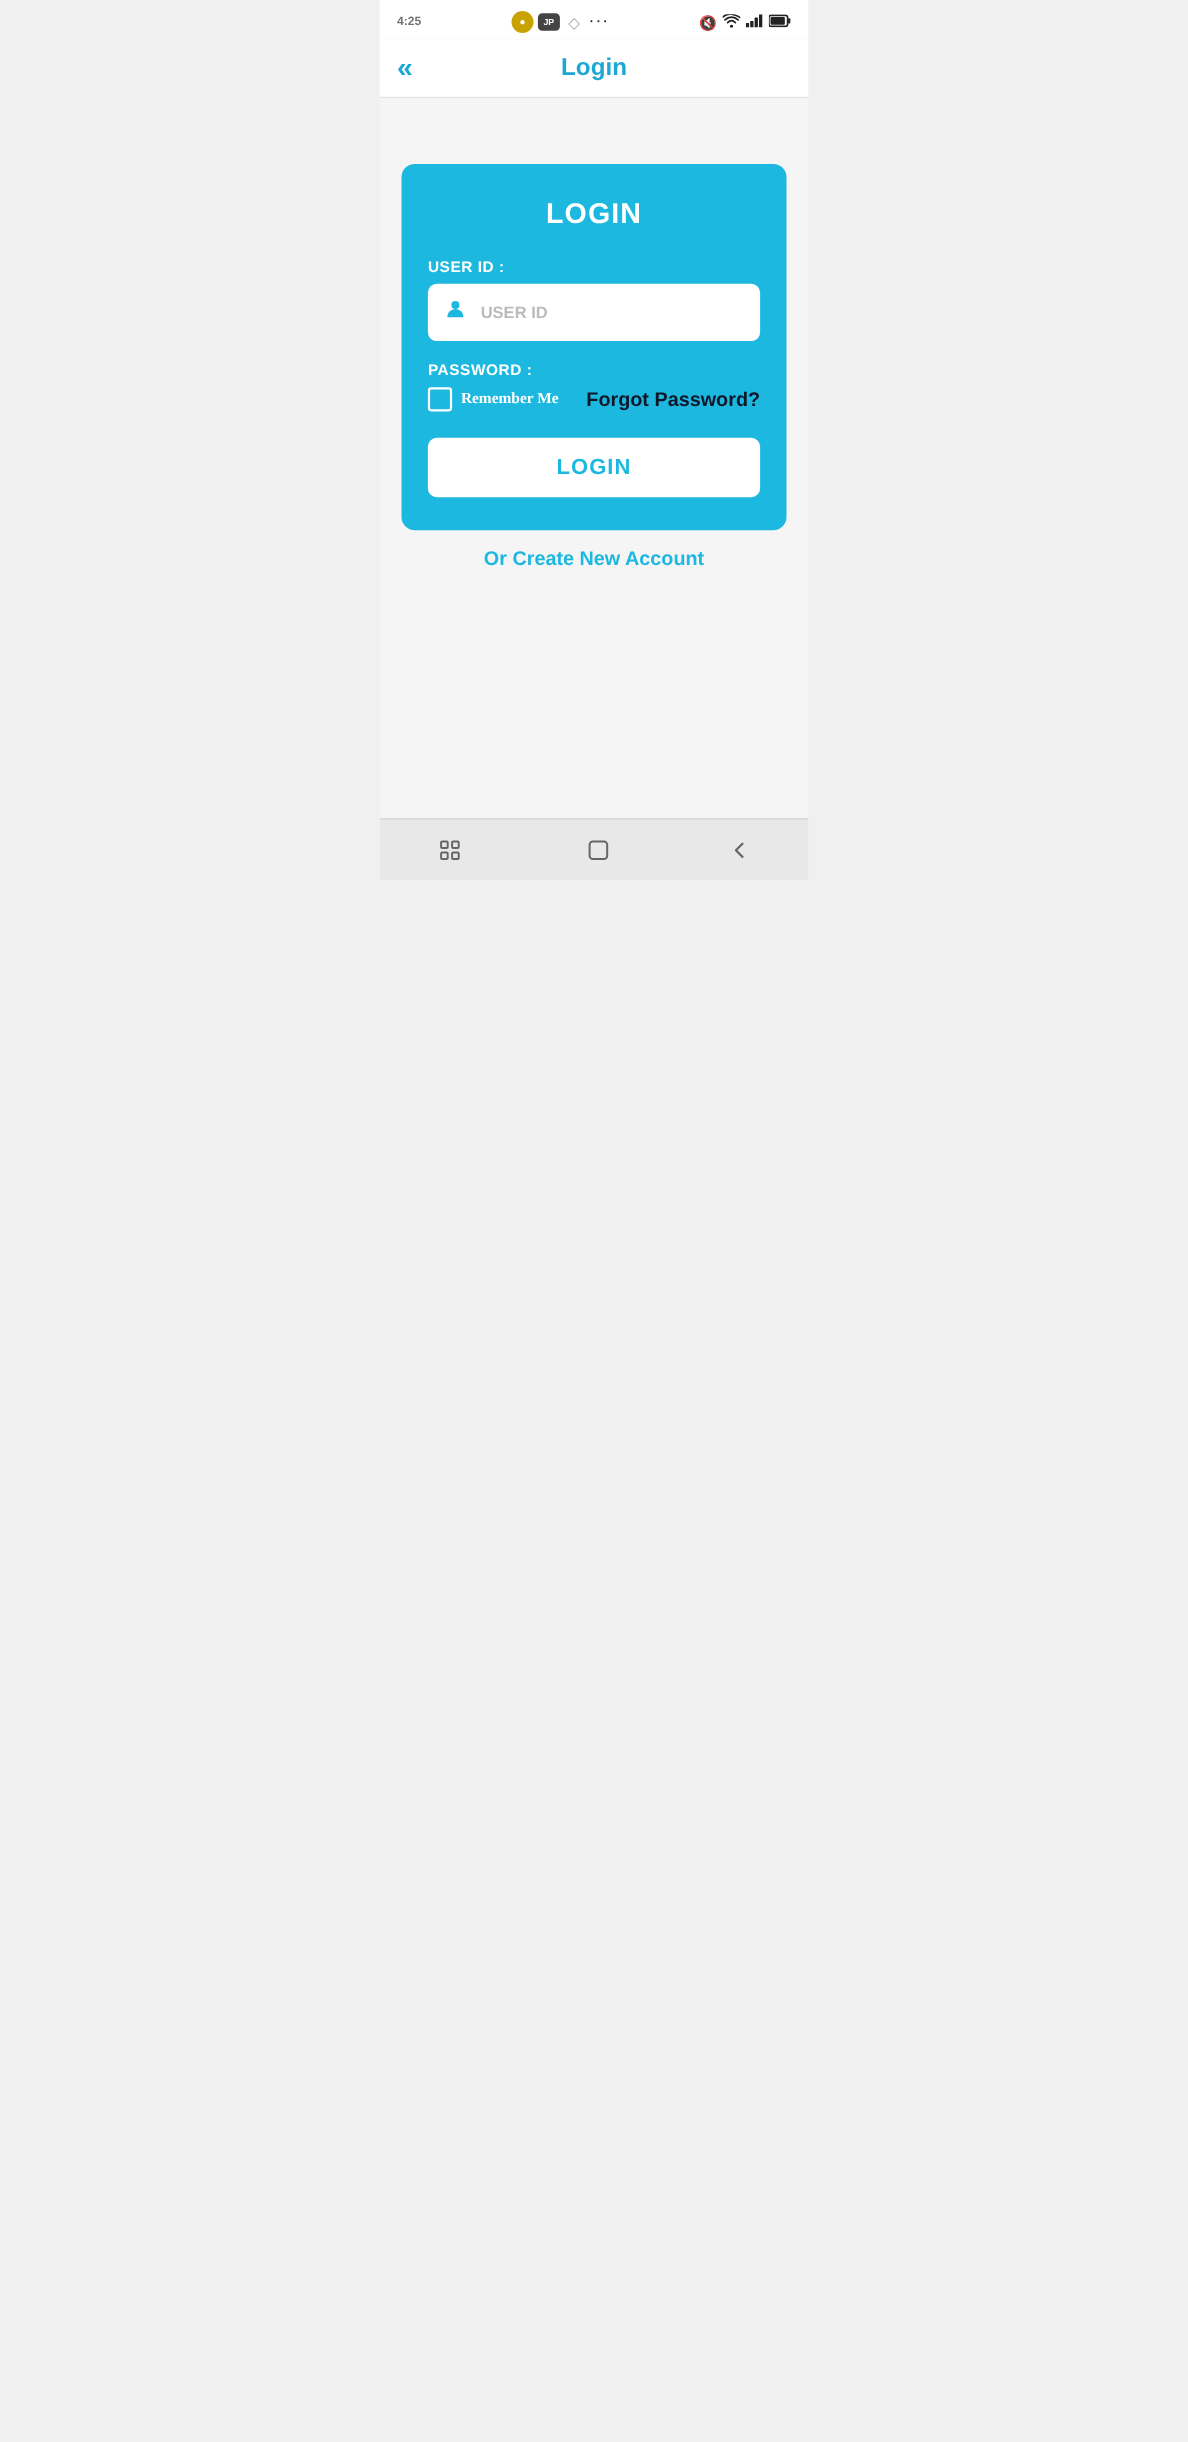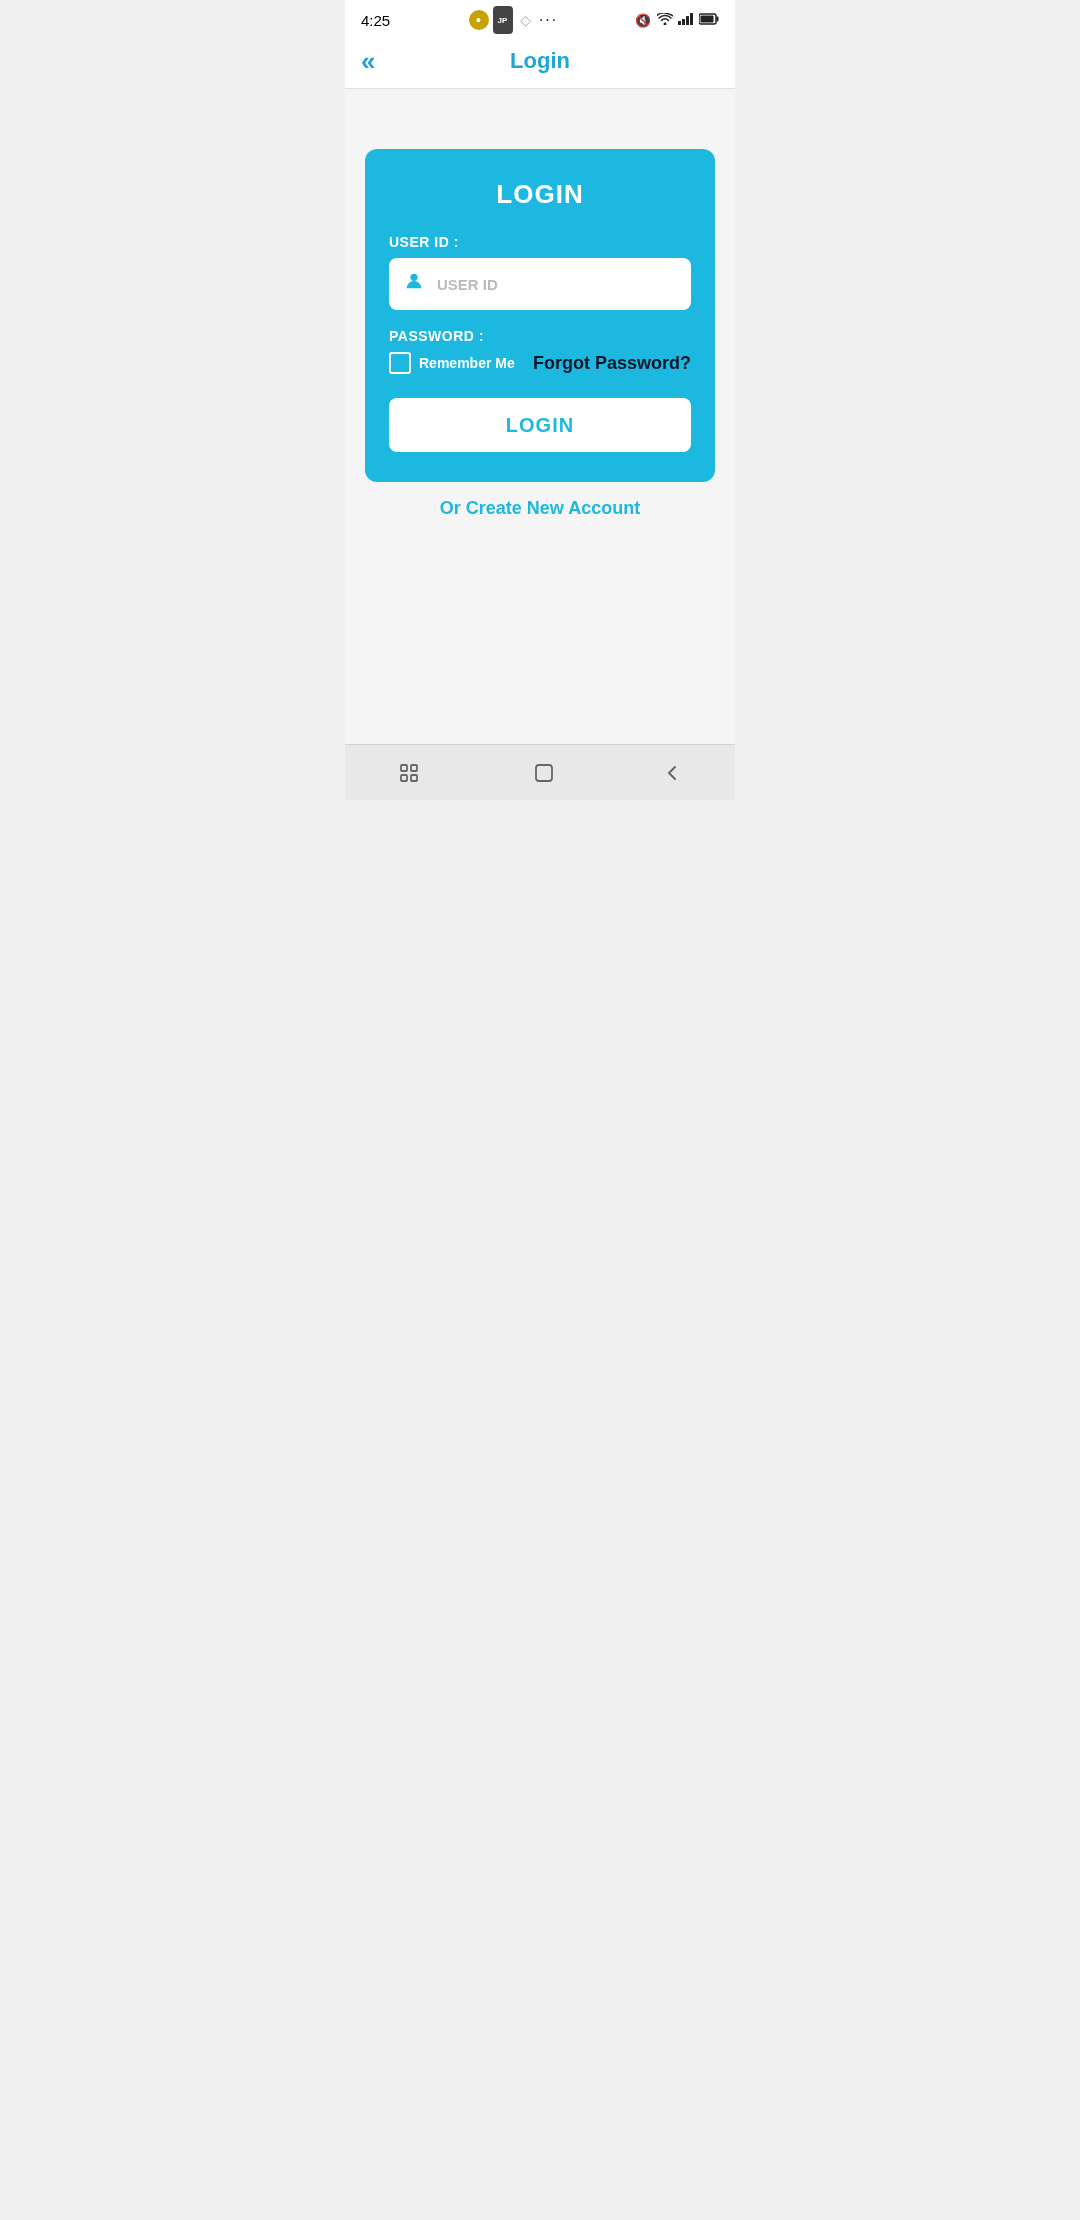--- a/index.html
+++ b/index.html
@@ -23,23 +23,23 @@
     .status-bar {
       display: flex;
       justify-content: space-between;
       align-items: center;
       padding: 8px 16px 4px;
       background: #fff;
       height: 36px;
     }
 
     .status-time {
-      font-size: 15px;
-      font-weight: 400;
-      color: #000000;
+      font-size: 11px;
+      font-weight: 700;
+      color: #737373;
     }
 
     .status-icons {
       display: flex;
       align-items: center;
       gap: 5px;
     }
 
     .status-icon {
       font-size: 13px;
@@ -60,21 +60,21 @@
       background: #c8a200;
       display: inline-flex;
       align-items: center;
       justify-content: center;
       font-size: 9px;
       color: white;
     }
 
     .app-icon-jp {
       width: 20px;
-      height: 28px;
+      height: 16px;
       border-radius: 4px;
       background: #444;
       display: inline-flex;
       align-items: center;
       justify-content: center;
       font-size: 8px;
       color: white;
       font-weight: bold;
     }
 
@@ -210,20 +210,21 @@
       border-radius: 3px;
       background: transparent;
       cursor: pointer;
       flex-shrink: 0;
     }
 
     .remember-label {
       color: #fff;
       font-size: 14px;
       font-weight: 600;
+      font-family: Liberation Serif, serif;
     }
 
     .forgot-password {
       color: #0f172a;
       font-size: 18px;
       font-weight: 700;
       cursor: pointer;
       text-decoration: none;
     }
 

